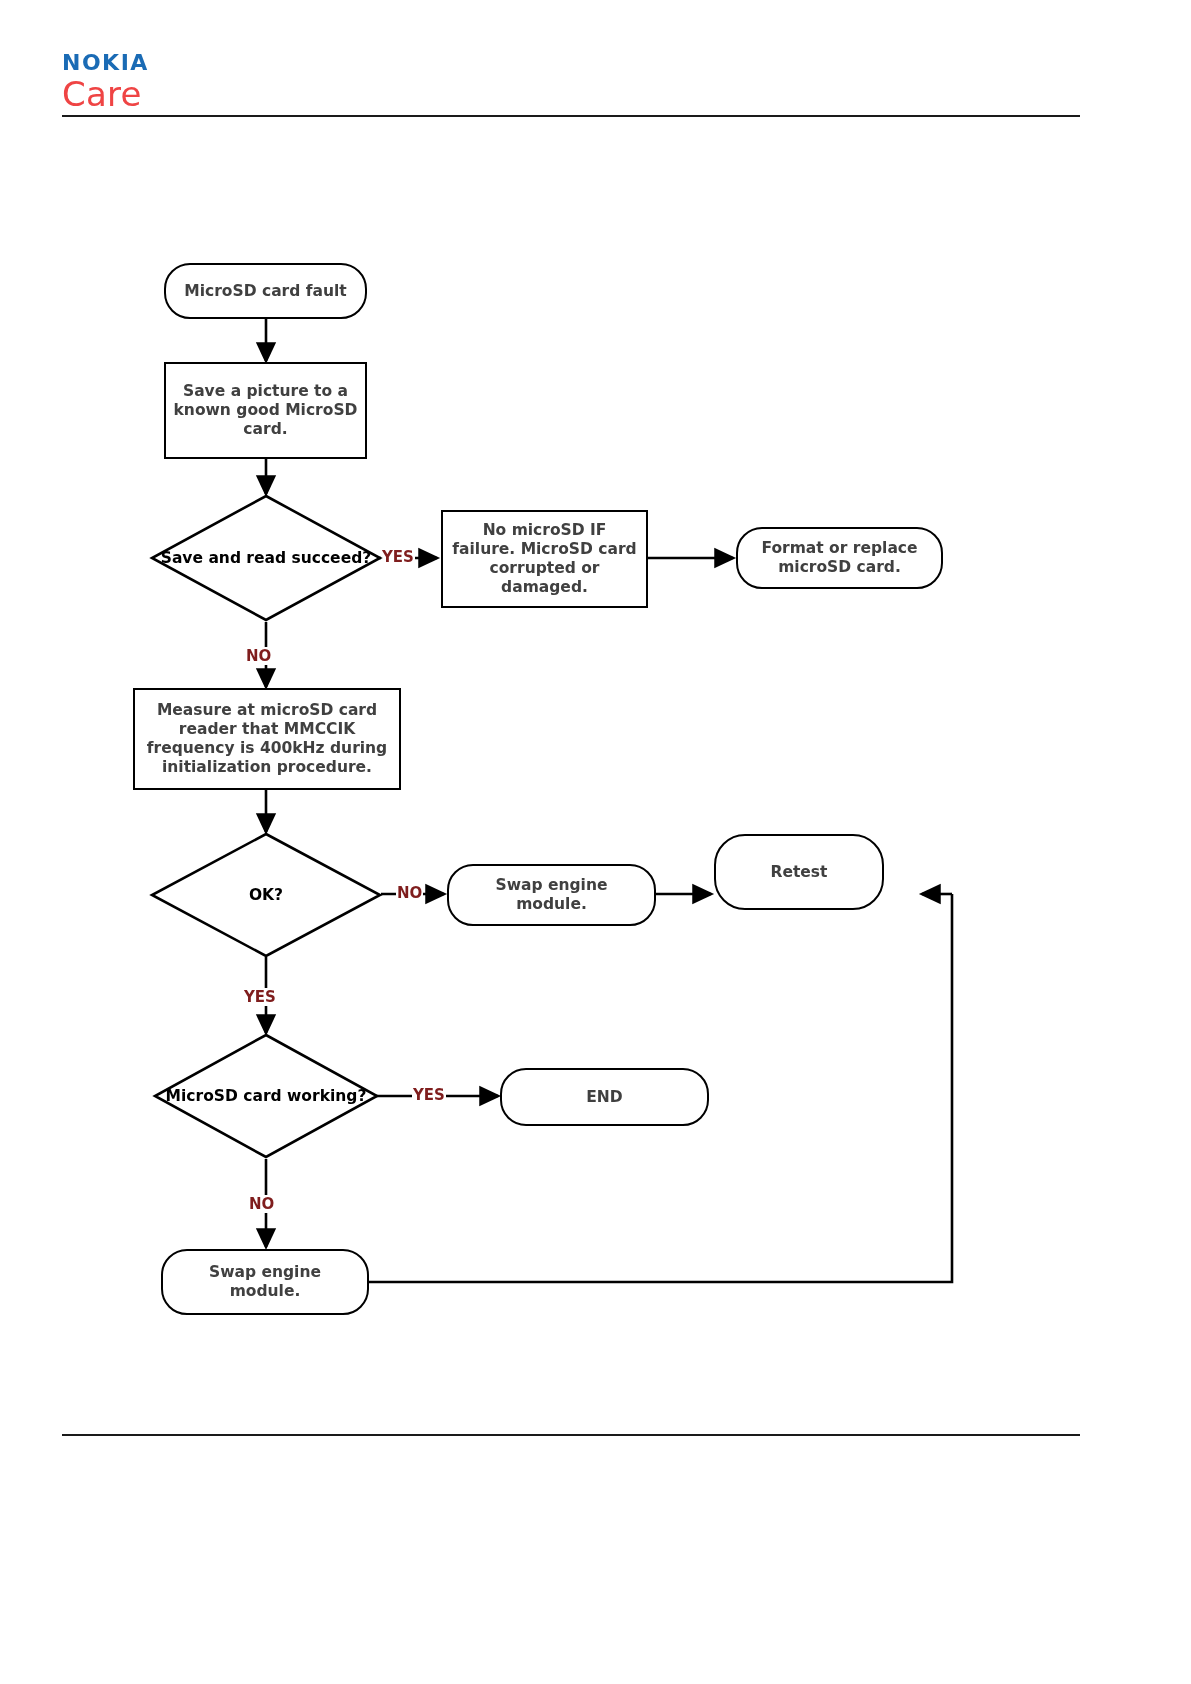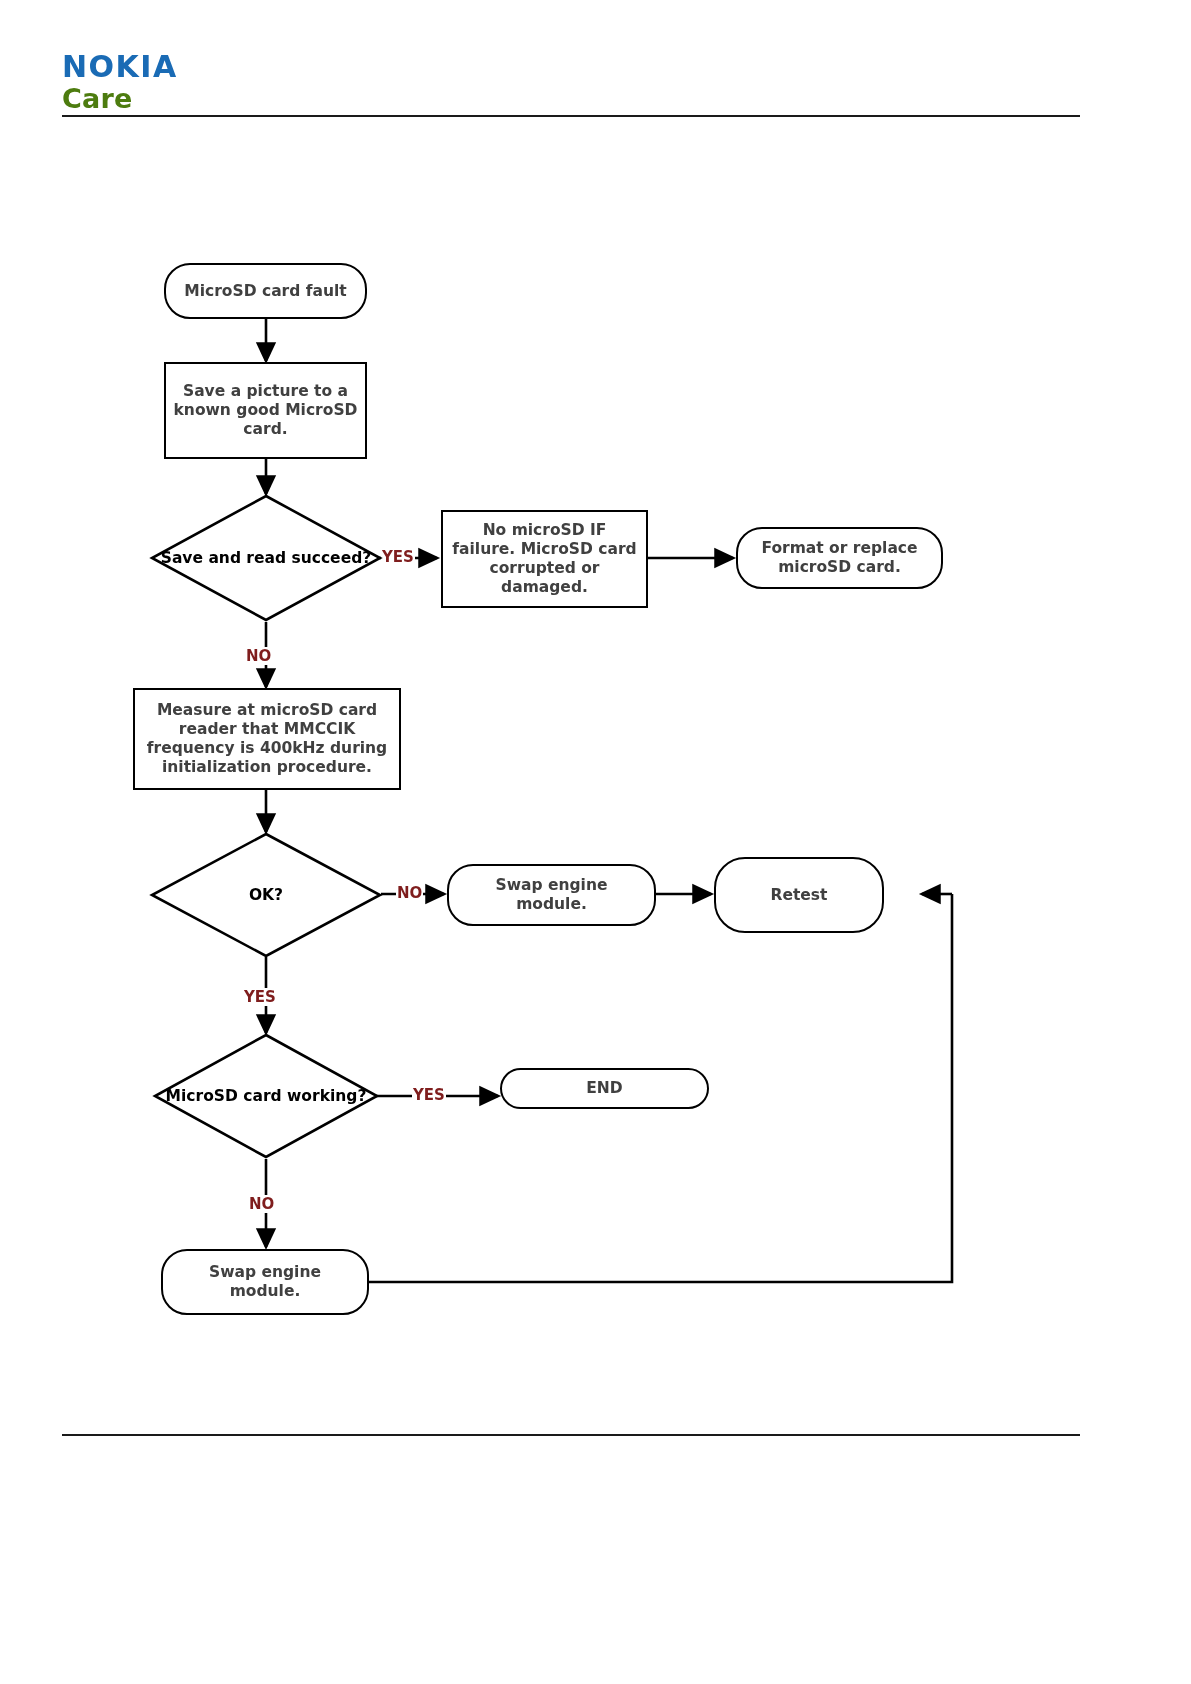--- a/index.html
+++ b/index.html
@@ -21,33 +21,33 @@
   .brand {
     position: absolute;
     left: 62px;
     top: 52px;
     line-height: 1;
     user-select: none;
   }
   .brand-nokia {
     display: block;
     font-family: "DejaVu Sans", sans-serif;
-    font-size: 30px;
+    font-size: 22px;
     font-weight: 700;
     letter-spacing: 1.5px;
     color: #1a6bb5;
   }
   .brand-care {
     display: block;
     margin-top: 3px;
     font-family: "DejaVu Sans", sans-serif;
-    font-size: 27px;
-    font-weight: 700;
+    font-size: 34px;
+    font-weight: 400;
     letter-spacing: 0.2px;
-    color: #4d7c0f;
+    color: #ef4444;
   }
   .rule {
     position: absolute;
     left: 62px;
     width: 1018px;
     height: 2px;
     background: #1a1a1a;
   }
   .rule-top  { top: 115px; }
   .rule-bot  { top: 1434px; }
@@ -207,32 +207,32 @@
     <svg width="232" height="126" viewBox="0 0 232 126">
       <polygon points="116,2 230,63 116,124 2,63" fill="#ffffff" stroke="#000000" stroke-width="2.6"></polygon>
     </svg>
     <div class="diamond-label">OK?</div>
   </div>
 
   <div class="node stadium" style="left:447px; top:864px; width:209px; height:62px;">
     <span>Swap engine module.</span>
   </div>
 
-  <div class="node rect" style="left:714px; top:857px; width:170px; height:76px;border-radius:31px;">
+  <div class="node rect" style="left:714px; top:834px; width:170px; height:76px;border-radius:31px;">
     <span>Retest</span>
   </div>
 
   <div class="diamond-wrap" style="left:153px; top:1033px; width:226px; height:126px;">
     <svg width="226" height="126" viewBox="0 0 226 126">
       <polygon points="113,2 224,63 113,124 2,63" fill="#ffffff" stroke="#000000" stroke-width="2.6"></polygon>
     </svg>
     <div class="diamond-label">MicroSD card working?</div>
   </div>
 
-  <div class="node stadium" style="left:500px; top:1068px; width:209px; height:41px;">
+  <div class="node stadium" style="left:500px; top:1068px; width:209px; height:58px;">
     <span>END</span>
   </div>
 
   <div class="node stadium" style="left:161px; top:1249px; width:208px; height:66px;">
     <span>Swap engine module.</span>
   </div>
 
 </div>
 
 </body></html>

